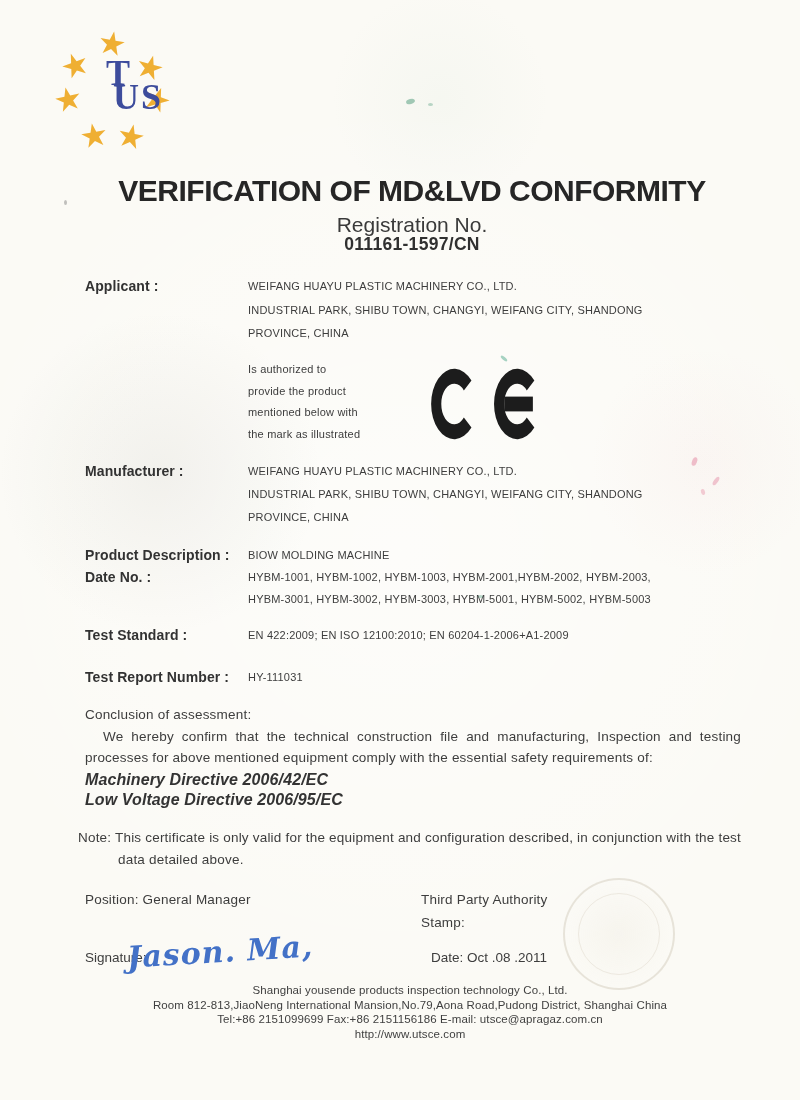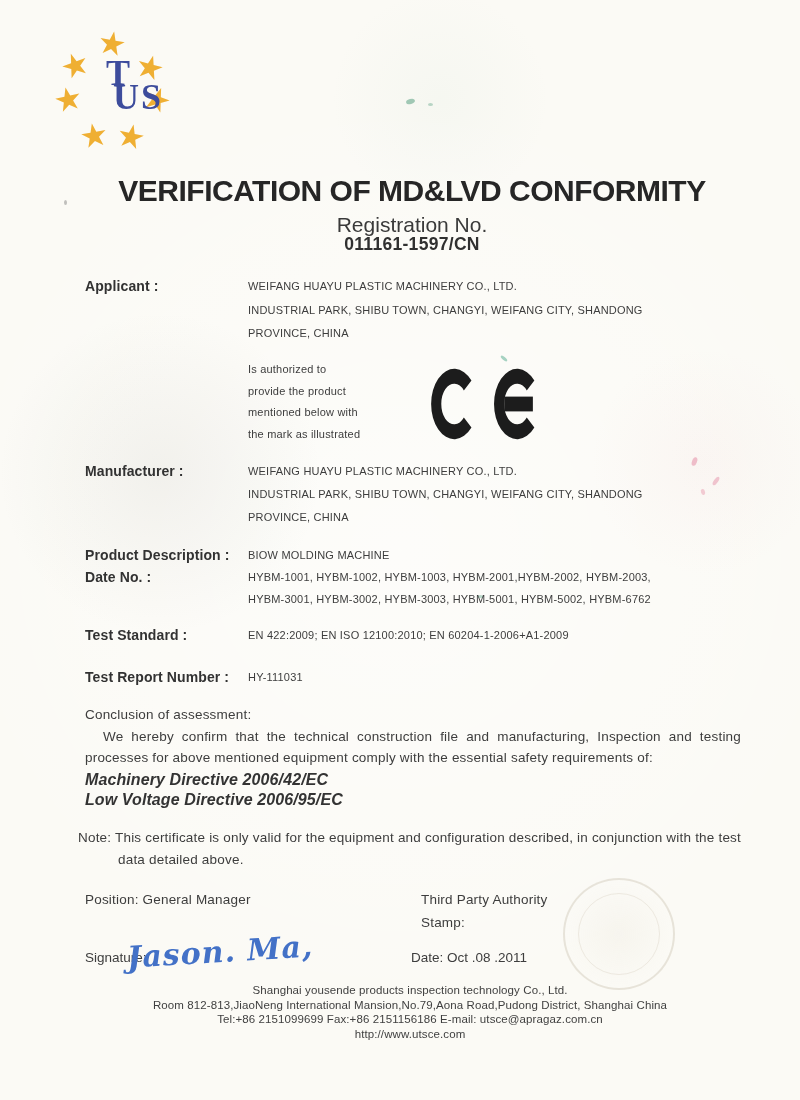--- a/index.html
+++ b/index.html
@@ -66,21 +66,21 @@
   }
   .note-block{
     position:absolute; left:78px; top:827px; font-size:13.5px; line-height:22px;
     color:#3d3d3d; letter-spacing:0.2px;
   }
   .note-block .indent{padding-left:40px;}
   .sig-left,.sig-right{position:absolute; top:888px; font-size:13.5px; line-height:23.2px; color:#3d3d3d; letter-spacing:0.2px;}
   .sig-left{left:85px;}
   .sig-right{left:421px;}
   .sig-label{position:absolute; left:85px; top:947px; font-size:13.5px; line-height:22px; color:#3d3d3d;}
-  .date-line{position:absolute; left:411px; top:947px; font-size:13.5px; line-height:22px; color:#3d3d3d;}
+  .date-line{position:absolute; left:431px; top:947px; font-size:13.5px; line-height:22px; color:#3d3d3d;}
   .signature-script{
     position:absolute; left:127px; top:934px; width:190px;
     font-family:"DejaVu Serif","Liberation Serif",serif;
     font-style:italic; font-weight:bold; font-size:30px; line-height:1.2;
     color:#4371C7; transform:rotate(-3.5deg); letter-spacing:1px; white-space:nowrap;
   }
   .footer{
     position:absolute; left:20px; top:983px; width:780px; text-align:center;
     font-size:11.5px; line-height:14.6px; color:#3f3f3f; letter-spacing:0.1px;
   }
@@ -142,21 +142,21 @@
     <div>WEIFANG HUAYU PLASTIC MACHINERY CO., LTD.</div>
     <div>INDUSTRIAL PARK, SHIBU TOWN, CHANGYI, WEIFANG CITY, SHANDONG</div>
     <div>PROVINCE, CHINA</div>
   </div>
 
   <div class="label" style="top:544px;line-height:22px;">Product Description :</div>
   <div class="value-block lh22" style="top:544px;">BIOW MOLDING MACHINE</div>
   <div class="label" style="top:566px;line-height:22px;">Date No. :</div>
   <div class="value-block lh22" style="top:566px;">
     <div>HYBM-1001, HYBM-1002, HYBM-1003, HYBM-2001,HYBM-2002, HYBM-2003,</div>
-    <div>HYBM-3001, HYBM-3002, HYBM-3003, HYBM-5001, HYBM-5002, HYBM-6762</div>
+    <div>HYBM-3001, HYBM-3002, HYBM-3003, HYBM-5001, HYBM-5002, HYBM-5003</div>
   </div>
 
   <div class="label" style="top:624px;line-height:22px;">Test Standard :</div>
   <div class="value-block lh22" style="top:624px;">EN 422:2009; EN ISO 12100:2010; EN 60204-1-2006+A1-2009</div>
   <div class="label" style="top:666px;line-height:22px;">Test Report Number :</div>
   <div class="value-block lh22" style="top:666px;">HY-111031</div>
 
   <div class="abs" style="left:85px;top:704px;font-size:13.5px;line-height:21px;letter-spacing:0.2px;text-align:right;">Conclusion of assessment:</div>
   <div class="para">
     <div class="j">We hereby confirm that the technical construction file and manufacturing, Inspection and testing</div>

